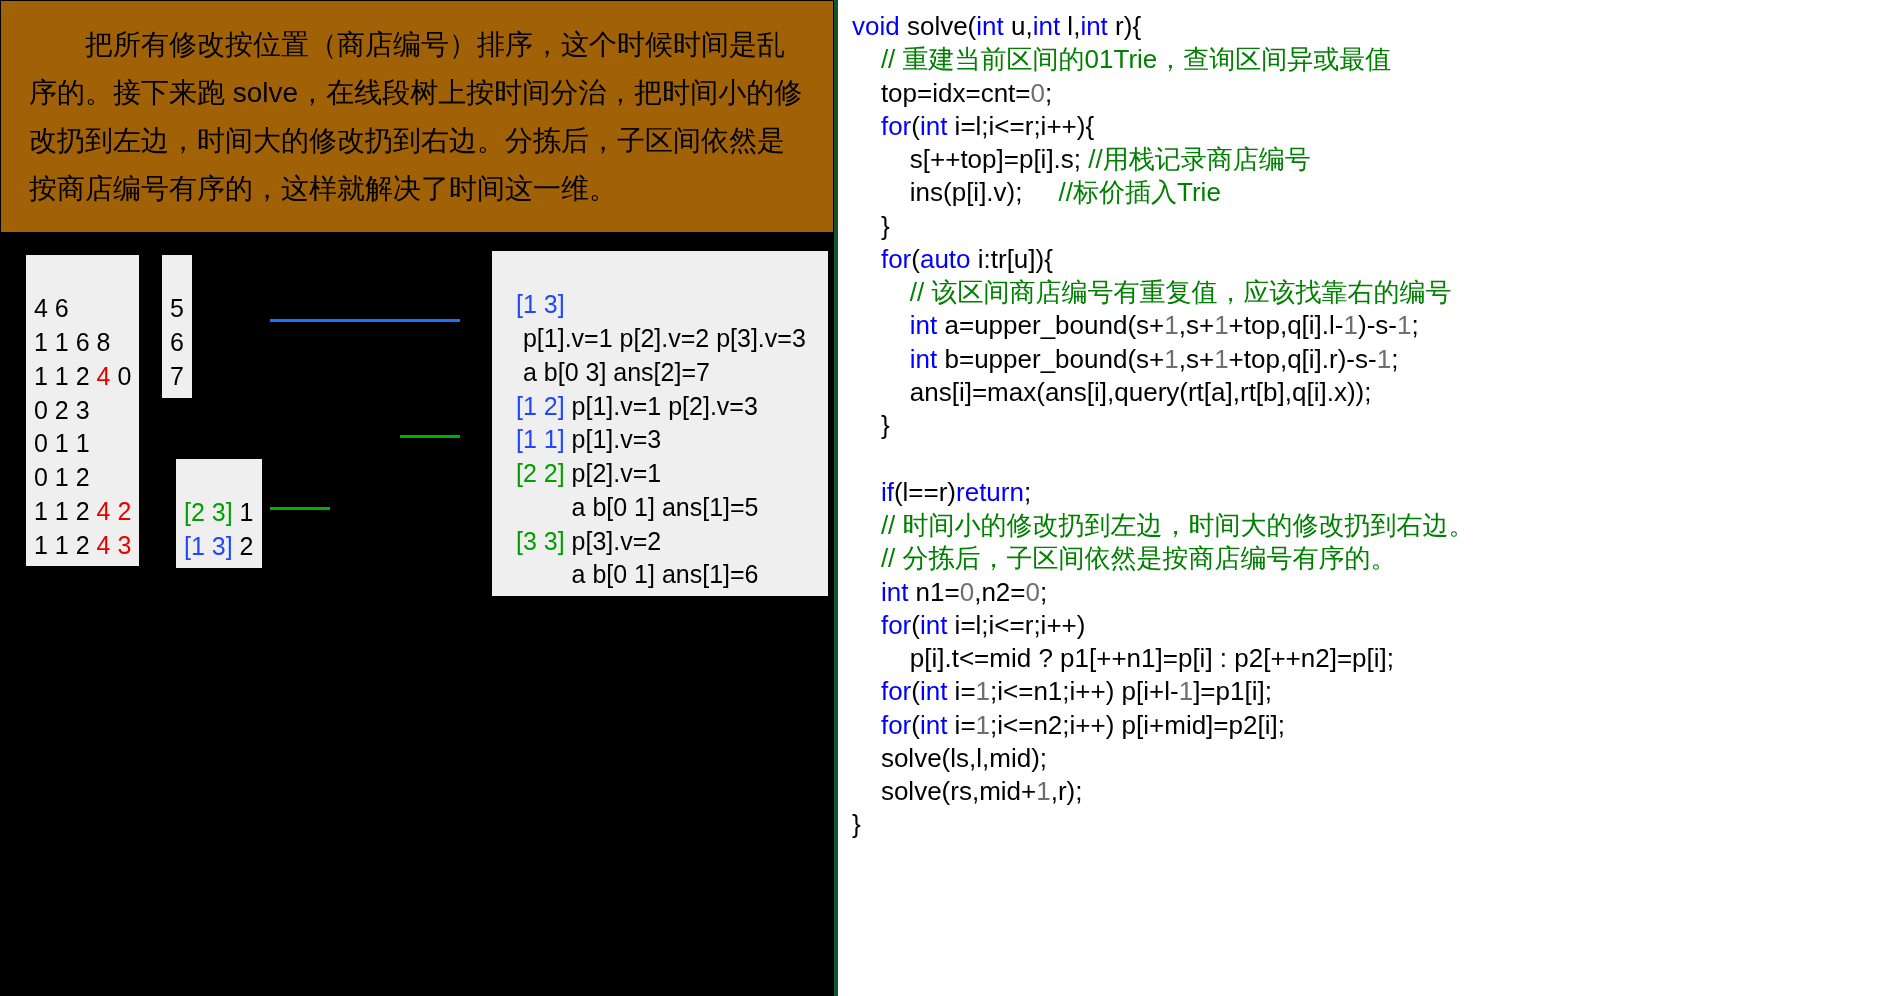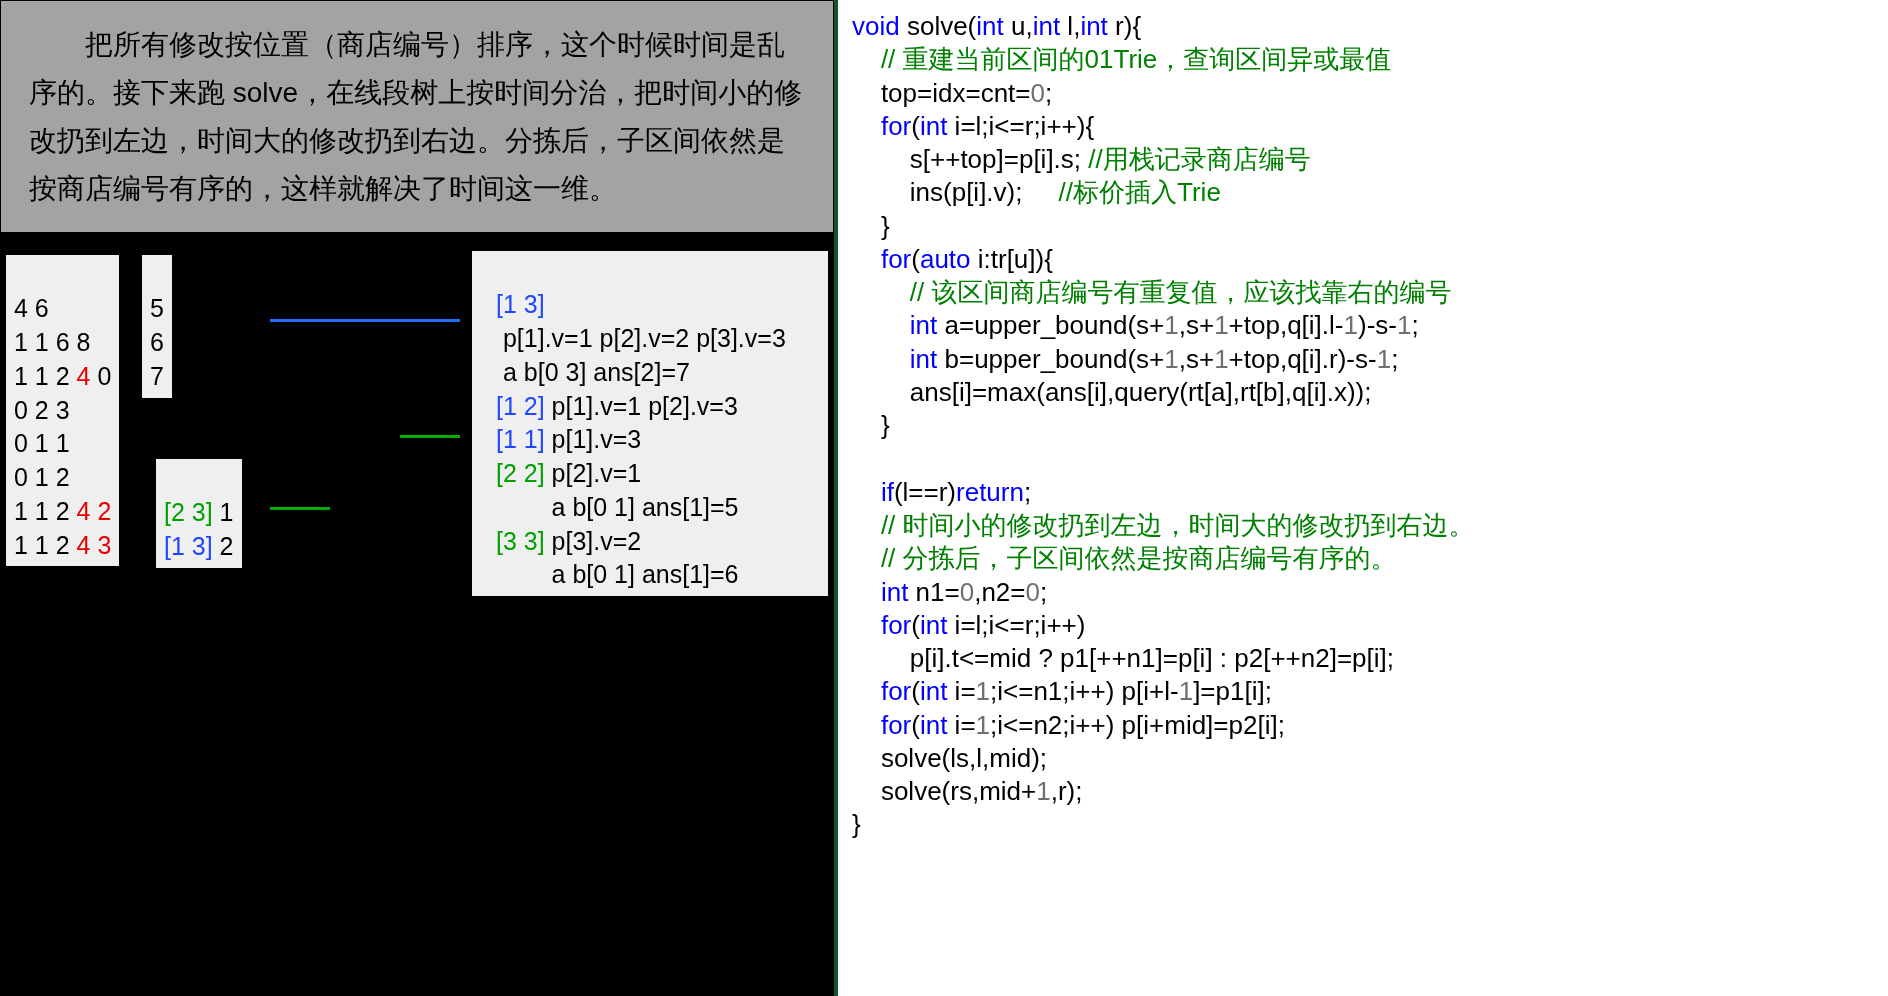--- a/index.html
+++ b/index.html
@@ -11,21 +11,21 @@
     display: flex;
     overflow: hidden;
   }
   .left-col {
     width: 834px;
     height: 996px;
     display: flex;
     flex-direction: column;
   }
   .prose {
-    background: #a3a3a3;
+    background: #a16207;
     padding: 20px 28px 18px 28px;
     font-size: 28px;
     line-height: 1.72;
     color: #000;
     border: 1px solid #000;
   }
   .prose p { text-indent: 2em; }
   .prose p + p { margin-top: 4px; }
   .diagram {
     flex: 1;
@@ -35,20 +35,21 @@
   }
   .dbox {
     position: absolute;
     background: #efefef;
     color: #000;
     font-family: Arial, "Helvetica Neue", sans-serif;
     font-size: 25px;
     line-height: 1.35;
     padding: 4px 8px;
     white-space: pre;
+    margin-left: 20px;
   }
   .dbox .red { color: #e60000; }
   .dbox .blue { color: #1f47ff; }
   .dbox .green { color: #00a000; }
   .line {
     position: absolute;
     height: 3px;
   }
   .line.blue { background: #1f6fff; }
   .line.green { background: #00b000; }

